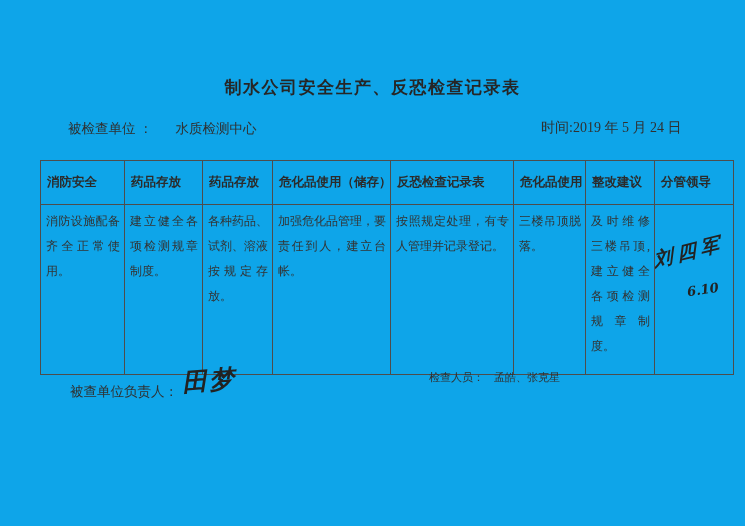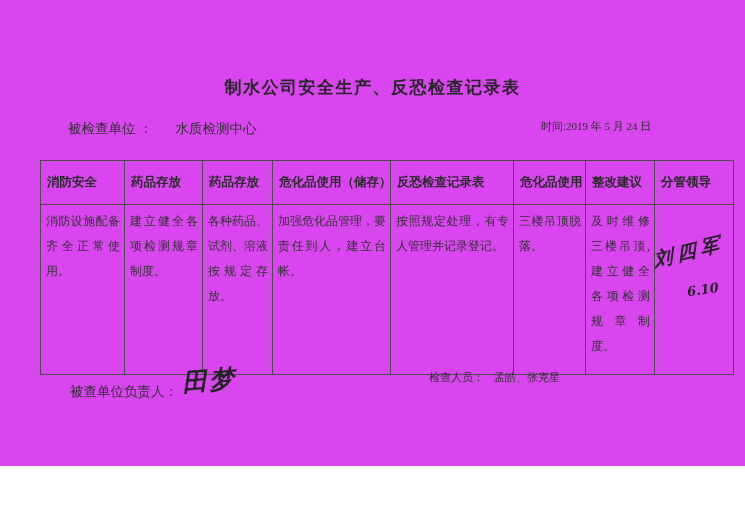--- a/index.html
+++ b/index.html
@@ -1,32 +1,32 @@
 <!DOCTYPE html>
 <html><head>
 <meta charset="utf-8">
 <style>
   html,body{margin:0;padding:0;background:#ffffff;}
   .scan-page{
     position:relative;
-    width:745px;height:466px;
-    background:#d946ef;
+    width:745px;height:526px;
+    background:#0ea5e9;
     font-family:"Liberation Serif","DejaVu Serif",serif;
     color:#2e2e2e;
     overflow:hidden;
   }
   .title{
     position:absolute;top:76px;left:0;width:100%;
     text-align:center;
     font-size:17px;font-weight:700;letter-spacing:1.5px;
     color:#262626;
   }
   .info-unit{position:absolute;top:120px;left:68px;font-size:13.5px;color:#303030;}
   .info-unit .val{margin-left:23px;}
-  .info-time{position:absolute;top:119px;left:541px;font-size:11px;color:#303030;}
+  .info-time{position:absolute;top:119px;left:541px;font-size:14px;color:#303030;}
   table.record-table{
     position:absolute;left:40px;top:160px;
     border-collapse:collapse;table-layout:fixed;
     width:693px;
   }
   .record-table th,.record-table td{
     border:1px solid #4d4d4d;
     overflow:hidden;
   }
   .record-table th{

